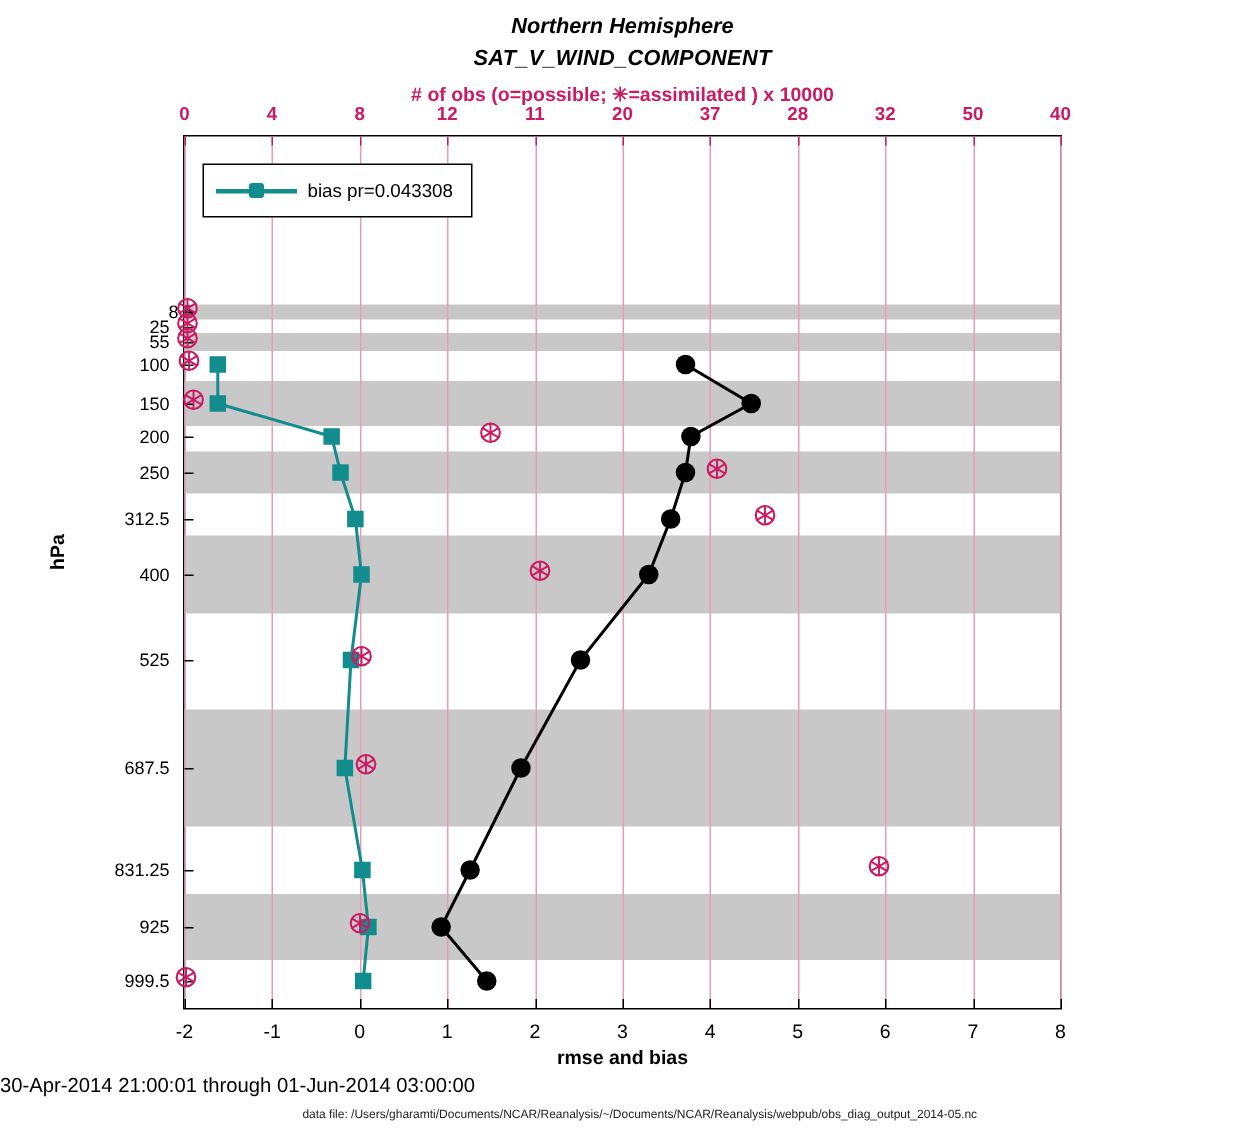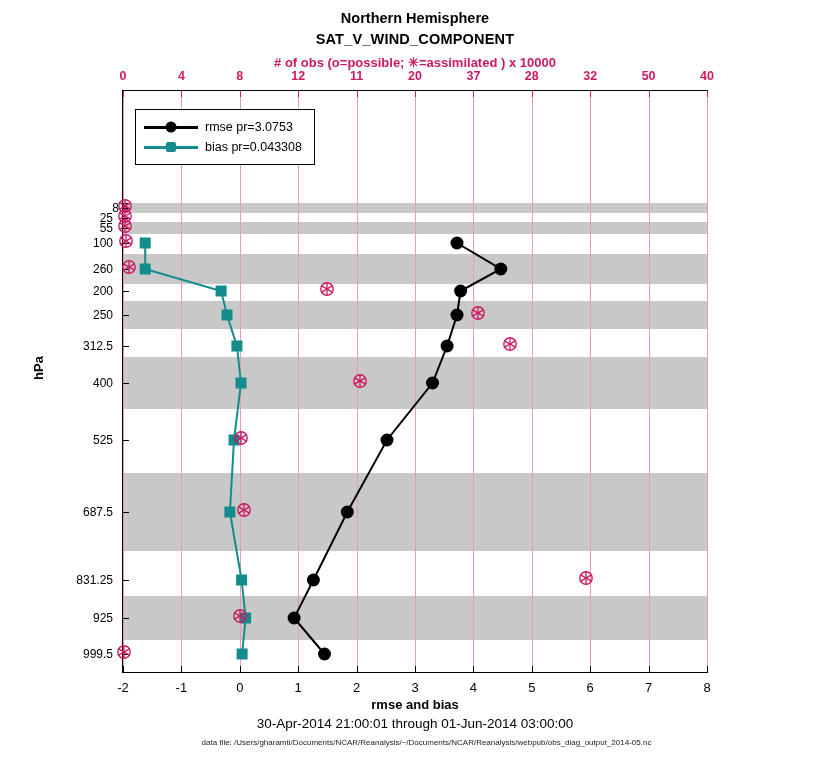--- a/index.html
+++ b/index.html
@@ -6,21 +6,21 @@
   body{
     width:830px;height:760px;
     background:#ffffff;
     font-family:"Liberation Sans", sans-serif;
     color:#000;
     position:relative;
     overflow:hidden;
   }
   .title{
     position:absolute;left:0;right:0;text-align:center;
-    font-weight:bold;font-size:14.5px;
+    font-weight:bold;font-size:14.5px;font-style:italic;
   }
   #title-line1{top:10px;}
   #title-line2{top:31px;letter-spacing:.2px;}
   #top-axis-label{
     position:absolute;left:0;right:0;top:55px;text-align:center;
     color:#cc1a62;font-size:13px;font-weight:bold;
   }
   #plot{
     position:absolute;
     left:122px;top:90px;
@@ -49,21 +49,21 @@
   #ylabel{
     position:absolute;left:38px;top:368px;
     transform:translate(-50%,-50%) rotate(-90deg);
     font-size:13px;font-weight:bold;
   }
   #xlabel{
     position:absolute;left:0;right:0;top:697px;text-align:center;
     font-size:13px;font-weight:bold;
   }
   #subtitle{
-    position:absolute;left:0;right:0;top:716px;text-align:center;
+    position:absolute;left:0;right:0;top:716px;
     font-size:13.5px;
   }
   #datafile{
     position:absolute;left:0;right:0;top:738px;text-align:center;
     font-size:8px;color:#222;padding-left:23px;
   }
   #legend{
     position:absolute;left:12px;top:18px;
     border:1px solid #000;background:#fff;
     padding:7px 12px 7px 8px;
@@ -164,21 +164,21 @@
     </div>
   <div id="ticks-left">
       <div class="tick-left" style="top: 117px; margin-left: 16px;">8.5</div>
       <div class="tickmark-left" style="top: 117px;"></div>
       <div class="tick-left" style="top: 127px;">25</div>
       <div class="tickmark-left" style="top: 127px;"></div>
       <div class="tick-left" style="top: 137px;">55</div>
       <div class="tickmark-left" style="top: 137px;"></div>
       <div class="tick-left" style="top: 152px;">100</div>
       <div class="tickmark-left" style="top: 152px;"></div>
-      <div class="tick-left" style="top: 178px;">260</div>
+      <div class="tick-left" style="top: 178px;">150</div>
       <div class="tickmark-left" style="top: 178px;"></div>
       <div class="tick-left" style="top: 200px;">200</div>
       <div class="tickmark-left" style="top: 200px;"></div>
       <div class="tick-left" style="top: 224px;">250</div>
       <div class="tickmark-left" style="top: 224px;"></div>
       <div class="tick-left" style="top: 255px;">312.5</div>
       <div class="tickmark-left" style="top: 255px;"></div>
       <div class="tick-left" style="top: 292px;">400</div>
       <div class="tickmark-left" style="top: 292px;"></div>
       <div class="tick-left" style="top: 349px;">525</div>
@@ -329,26 +329,19 @@
             <line x1="8" y1="1.5" x2="8" y2="14.5"></line>
             <line x1="2.2" y1="4.6" x2="13.8" y2="11.4"></line>
             <line x1="2.2" y1="11.4" x2="13.8" y2="4.6"></line>
           </g>
         </svg></div>
     </div>
 
   <div id="legend">
     <div class="legend-row">
       <span class="legend-line">
-        <span class="ln" style="background:#000"></span>
-          <span class="dot" style="background:#000"></span>
-      </span>
-      <span>rmse pr=3.0753</span>
-    </div>
-    <div class="legend-row">
-      <span class="legend-line">
         <span class="ln" style="background:#128c8c"></span>
         <span class="dot" style="background:#128c8c;border-radius:2px;width:10px;height:10px;"></span>
       </span>
       <span>bias pr=0.043308</span>
     </div>
   </div>
 </div>
 
 </body></html>

